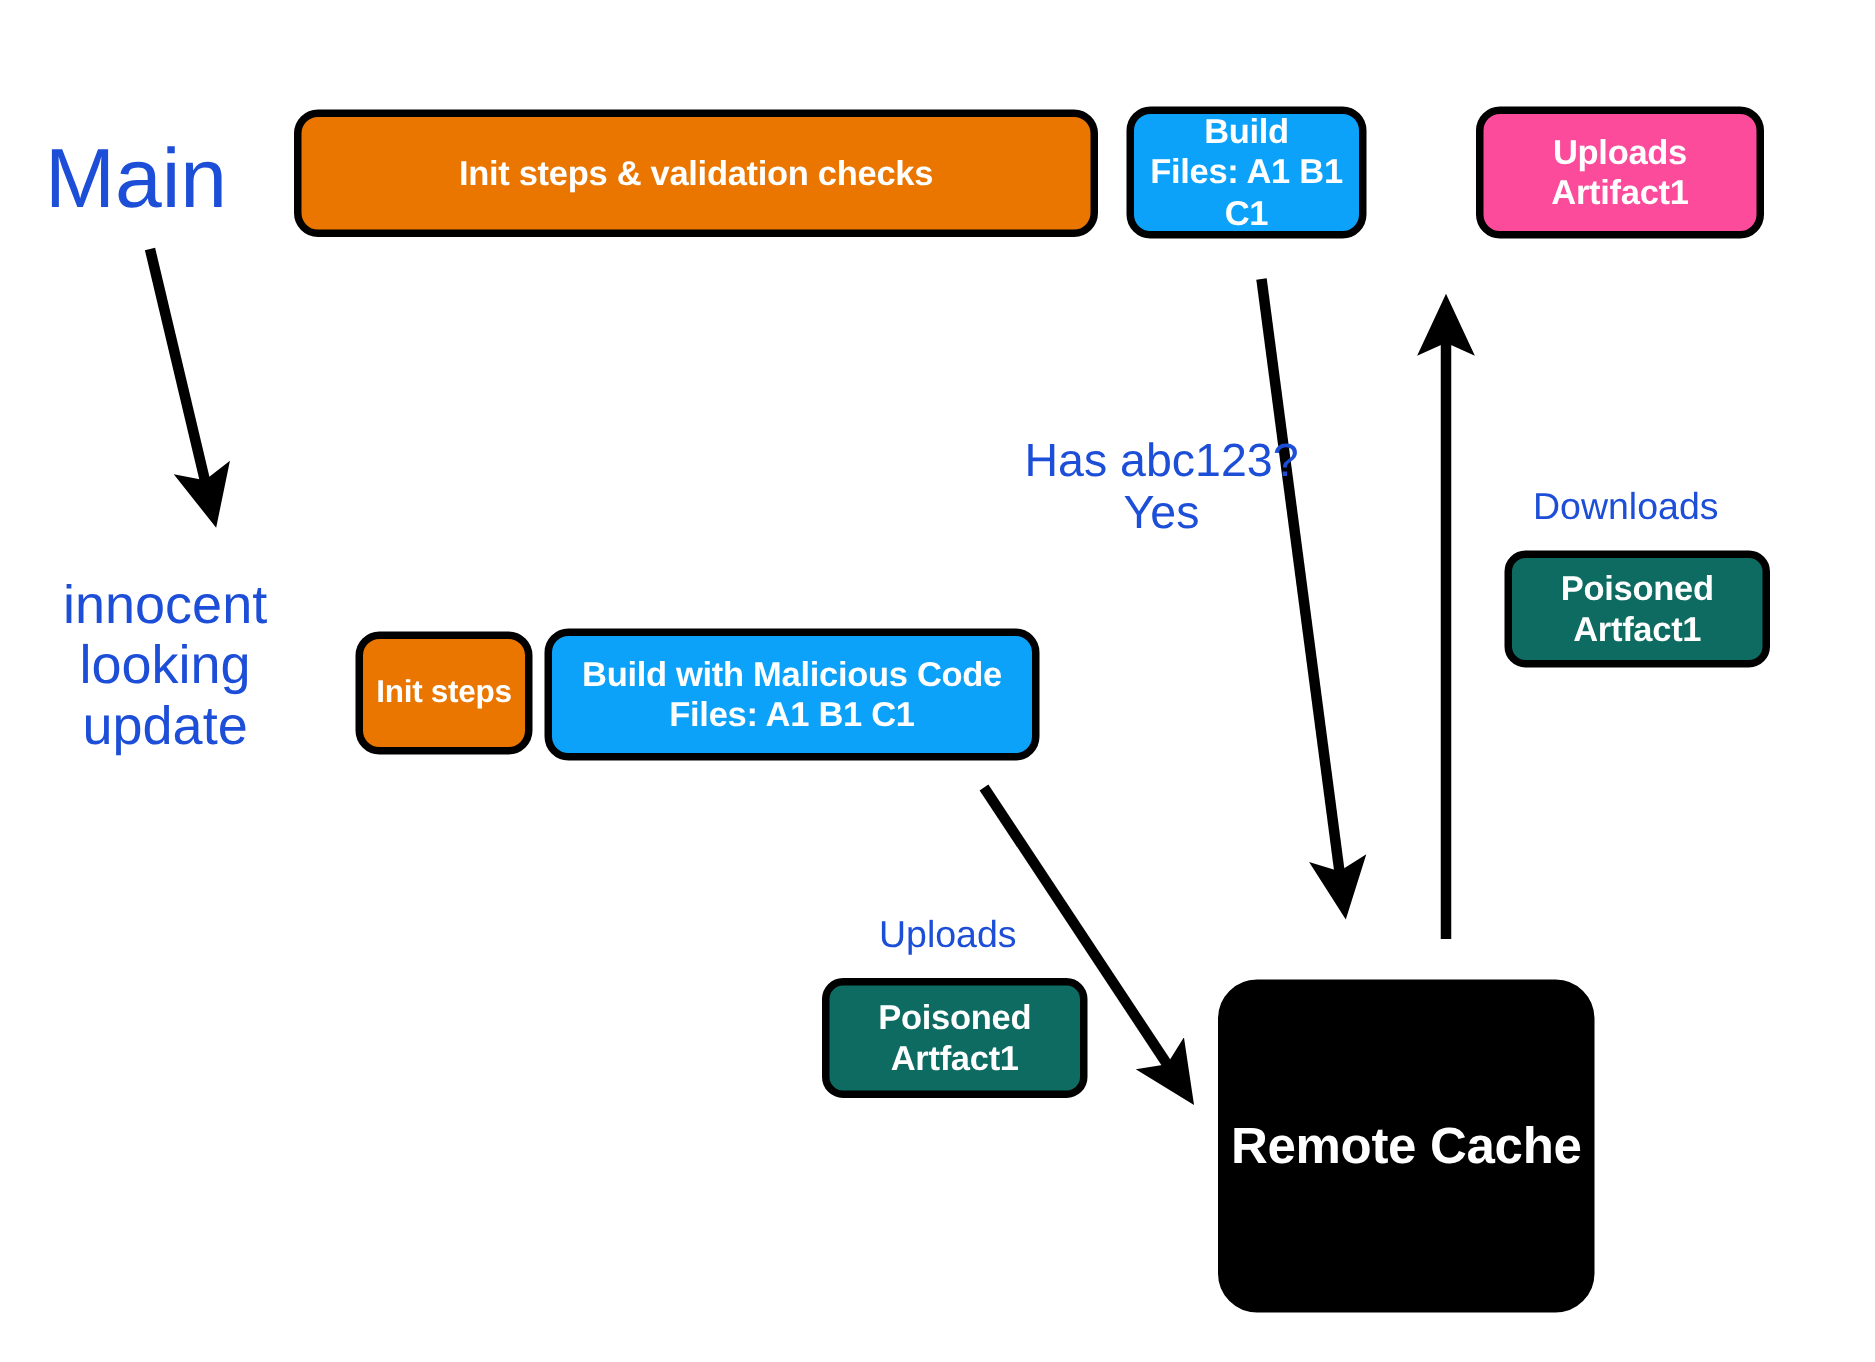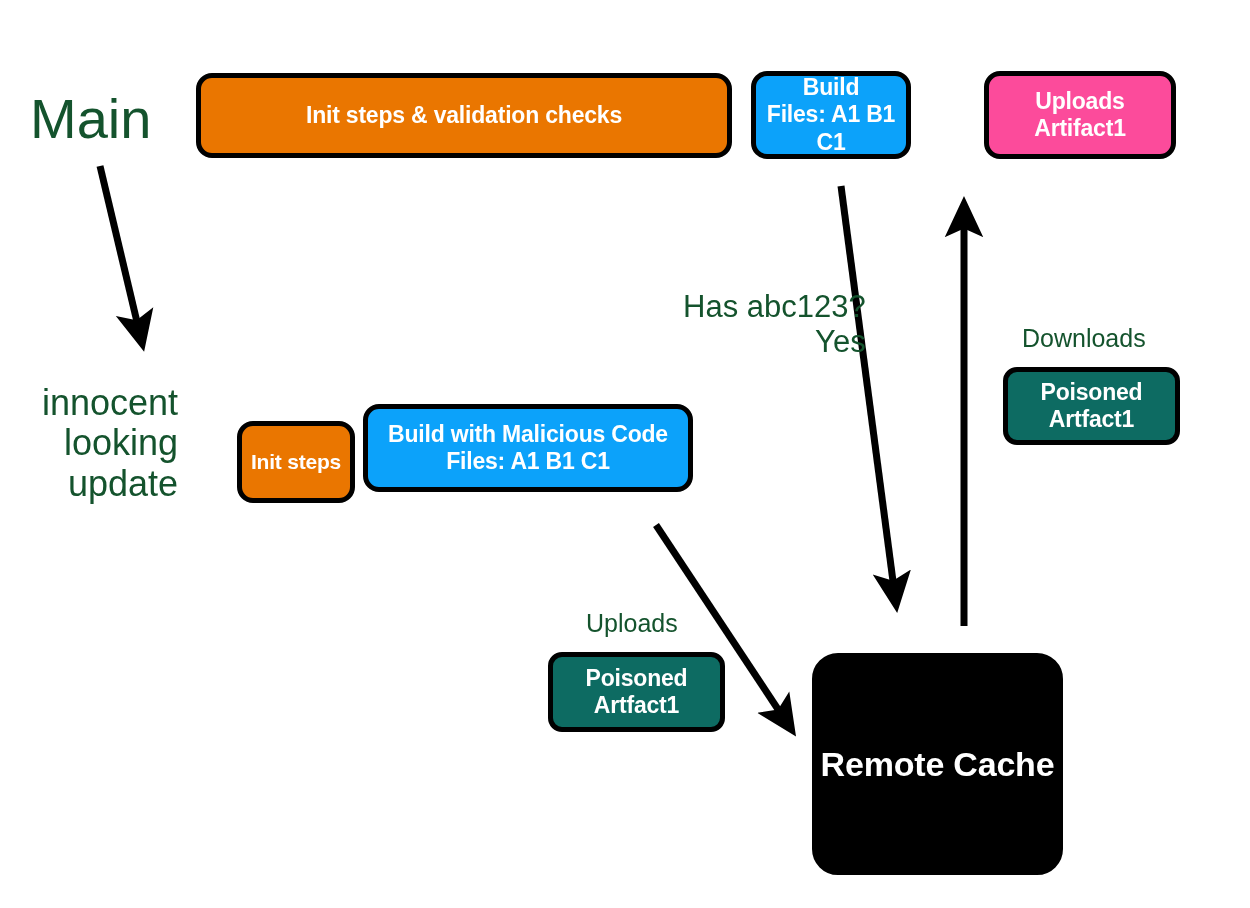--- a/index.html
+++ b/index.html
@@ -29,25 +29,25 @@
     text-align: center;
     color: #ffffff;
     font-weight: bold;
     line-height: 1.18;
     white-space: pre-line;
     letter-spacing: -0.2px;
   }
   
   .plain-label {
     position: absolute;
-    color: #14532d;
+    color: #1d4ed8;
     font-weight: normal;
     line-height: 1.12;
     white-space: pre-line;
-    text-align: right;
+    text-align: center;
   }
   
   #arrows {
     position: absolute;
     left: 0;
     top: 0;
     width: 1250px;
     height: 908px;
     pointer-events: none;
   }
@@ -69,21 +69,21 @@
   }
   #node-deploys {
     left: 984px; top: 71px; width: 192px; height: 88px;
     border-radius: 16px; background: #FC4B9B; font-size: 23px;
   }
   #node-init-steps {
     left: 237px; top: 421px; width: 118px; height: 82px;
     border-radius: 16px; background: #EA7600; font-size: 21px;
   }
   #node-build-malicious {
-    left: 363px; top: 404px; width: 330px; height: 88px;
+    left: 363px; top: 419px; width: 330px; height: 88px;
     border-radius: 16px; background: #0CA2FA; font-size: 23px;
   }
   #node-poisoned-down {
     left: 1003px; top: 367px; width: 177px; height: 78px;
     border-radius: 14px; background: #0D6B62; font-size: 23px;
   }
   #node-poisoned-up {
     left: 548px; top: 652px; width: 177px; height: 80px;
     border-radius: 14px; background: #0D6B62; font-size: 23px;
   }

